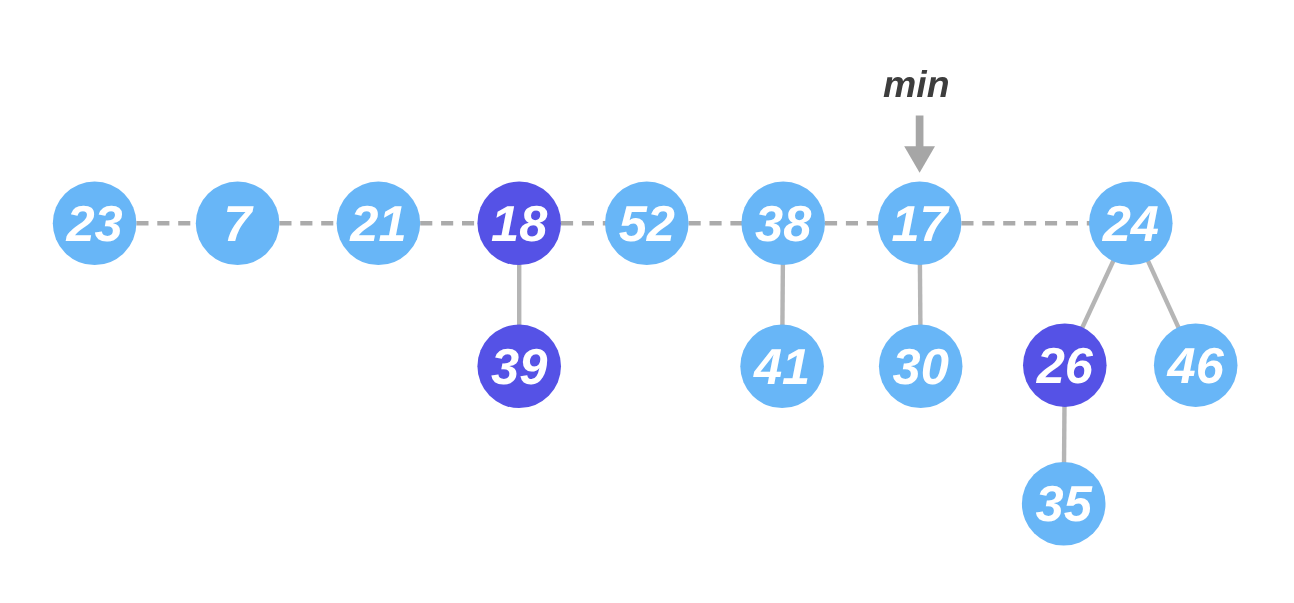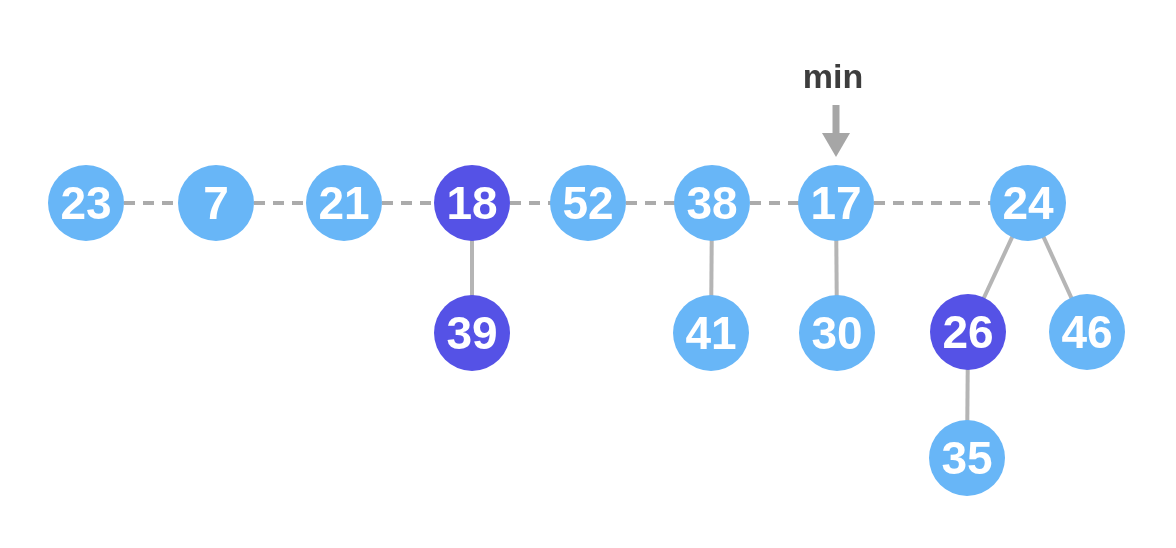--- a/index.html
+++ b/index.html
@@ -7,20 +7,21 @@
     padding: 0;
     background: #ffffff;
     font-family: "Liberation Sans", sans-serif;
   }
   .stage {
     position: relative;
     width: 1176px;
     height: 548px;
     background: #ffffff;
     overflow: hidden;
+    font-style: italic;
   }
   svg { display: block; }
   .node-value {
     font-family: "Liberation Sans", "DejaVu Sans", sans-serif;
     font-weight: bold;
     font-size: 46px;
   }
   .min-label {
     font-family: "Liberation Sans", "DejaVu Sans", sans-serif;
     font-weight: bold;

